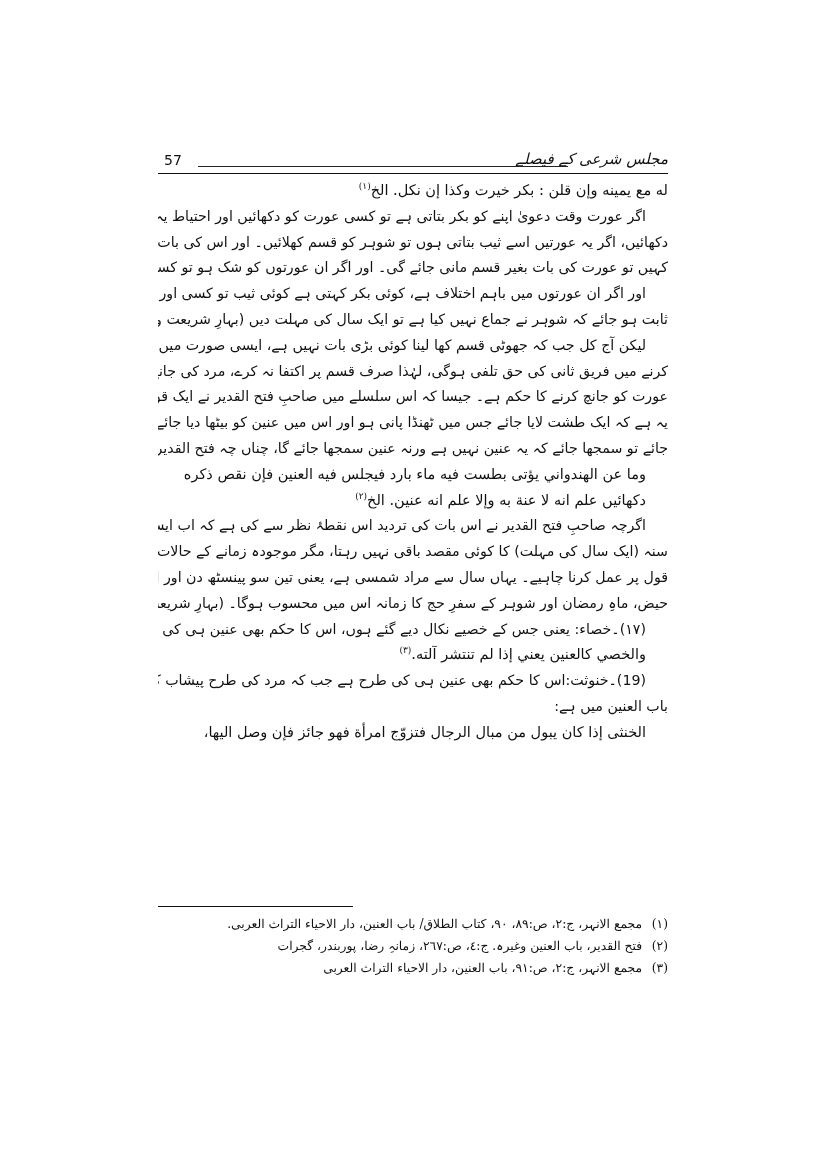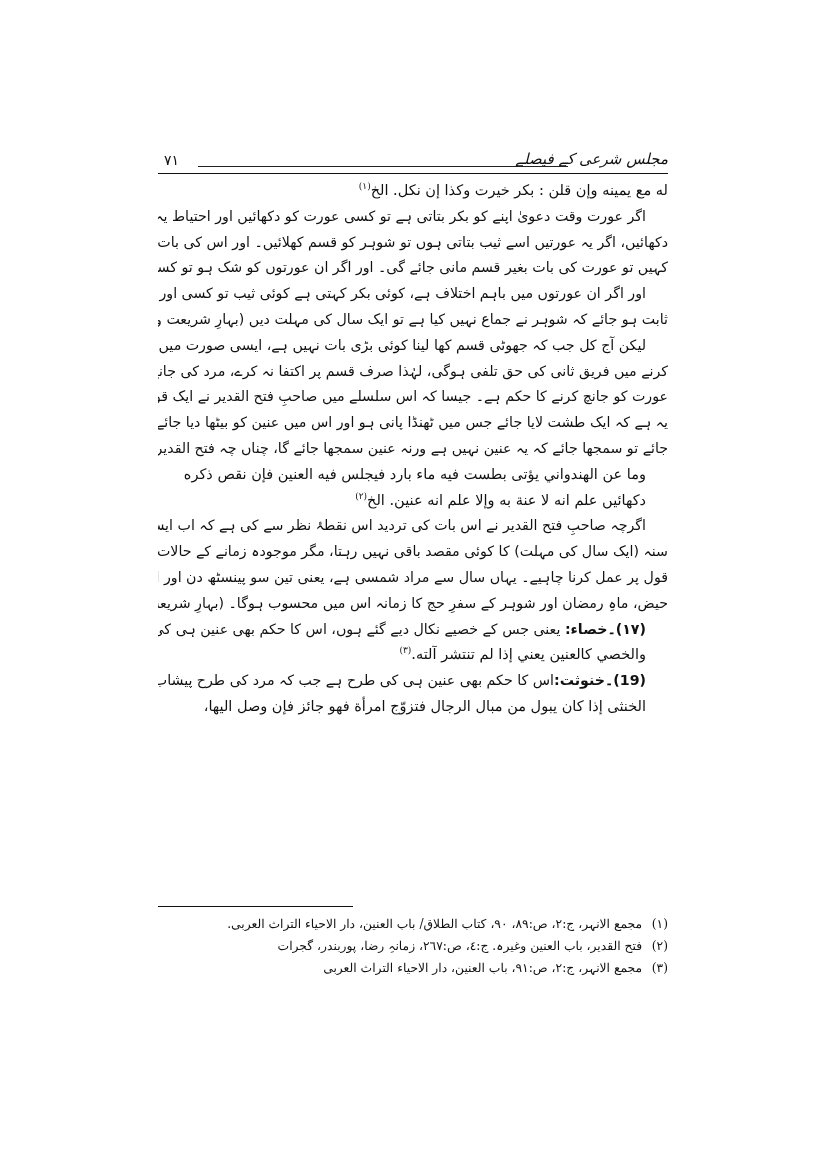--- a/index.html
+++ b/index.html
@@ -13,36 +13,36 @@
                    font-family: "DejaVu Serif", serif; font-style: italic; }
   .header .pageno { position: absolute; left: 6px; top: 2px; font-size: 14px; direction: rtl; }
   .header .mid-rule { position: absolute; left: 40px; right: 100px; top: 16px; border-top: 1px solid #222; }
   .header .base-rule { position: absolute; left: 0; right: 0; top: 23px; border-top: 1.6px solid #111; }
 
   .body { position: absolute; left: 158px; top: 178px; width: 510px; direction: rtl; text-align: justify; }
   .line { font-size: 14.2px; line-height: 25.8px; white-space: nowrap; overflow: hidden; }
   .ar { font-family: "DejaVu Serif", serif; font-size: 14.5px; }
   .indent { padding-right: 22px; }
   .last { text-align: right; }
-  .bold { font-weight: bold; margin-top: 40px; }
+  .bold { font-weight: normal; margin-top: 40px; }
   sup { font-size: 9px; vertical-align: super; line-height: 0; }
 
   .fn-rule { position: absolute; left: 158px; top: 906px; width: 195px; border-top: 1.2px solid #111; }
   .footnotes { position: absolute; left: 158px; top: 913px; width: 510px; direction: rtl; }
   .fn { font-family: "DejaVu Serif", serif; font-size: 12.3px; line-height: 22px; white-space: nowrap; }
   .fn .num { display: inline-block; min-width: 22px; }
 </style>
 </head>
 <body>
 
 <div class="page">
 
   <div class="header">
     <span class="title">مجلس شرعی کے فیصلے</span>
-    <span class="pageno">۷۱</span>
+    <span class="pageno">57</span>
     <div class="mid-rule"></div>
     <div class="base-rule"></div>
   </div>
 
   <div class="body" id="body">
       <div class="line ar"><span>له مع يمينه وإن قلن : بكر خيرت وكذا إن نكل. الخ</span><sup>(۱)</sup></div>
       <div class="line indent"><span>اگر عورت وقت دعویٰ اپنے کو بکر بتاتی ہے تو کسی عورت کو دکھائیں اور احتیاط یہ ہے کہ دو عورتوں کو</span></div>
       <div class="line"><span>دکھائیں، اگر یہ عورتیں اسے ثیب بتاتی ہوں تو شوہر کو قسم کھلائیں۔ اور اس کی بات مانیں اور اگر یہ عورتیں بکر</span></div>
       <div class="line"><span>کہیں تو عورت کی بات بغیر قسم مانی جائے گی۔ اور اگر ان عورتوں کو شک ہو تو کسی طریقہ سے امتحان کرائیں۔</span></div>
       <div class="line indent"><span>اور اگر ان عورتوں میں باہم اختلاف ہے، کوئی بکر کہتی ہے کوئی ثیب تو کسی اور سے تحقیق کرائیں تاکہ یہ</span></div>
@@ -54,20 +54,21 @@
       <div class="line last"><span>جائے تو سمجھا جائے کہ یہ عنین نہیں ہے ورنہ عنین سمجھا جائے گا، چناں چہ فتح القدیر کی عبارت یہ ہے:</span></div>
       <div class="line ar indent"><span>وما عن الهندواني يؤتى بطست فيه ماء بارد فيجلس فيه العنين فإن نقص ذكره</span></div>
       <div class="line ar indent last"><span>دکھائیں علم انه لا عنة به وإلا علم انه عنين. الخ</span><sup>(۲)</sup></div>
       <div class="line indent"><span>اگرچہ صاحبِ فتح القدیر نے اس بات کی تردید اس نقطۂ نظر سے کی ہے کہ اب ایسی صورت میں تاجیل</span></div>
       <div class="line"><span>سنہ (ایک سال کی مہلت) کا کوئی مقصد باقی نہیں رہتا، مگر موجودہ زمانے کے حالات پر نظر رکھتے ہوئے اس</span></div>
       <div class="line"><span>قول پر عمل کرنا چاہیے۔ یہاں سال سے مراد شمسی ہے، یعنی تین سو پینسٹھ دن اور ایک دن کا کچھ حصہ۔ ایامِ</span></div>
       <div class="line last"><span>حیض، ماہِ رمضان اور شوہر کے سفرِ حج کا زمانہ اس میں محسوب ہوگا۔ (بہارِ شریعت)</span></div>
       <div class="line indent"><span class="bold">(۱۷)۔خصاء:</span><span> یعنی جس کے خصیے نکال دیے گئے ہوں، اس کا حکم بھی عنین ہی کی طرح ہے،</span></div>
       <div class="line ar indent last"><span>والخصي كالعنين يعني إذا لم تنتشر آلته.</span><sup>(۳)</sup></div>
       <div class="line indent"><span class="bold">(19)۔خنوثت:</span><span>اس کا حکم بھی عنین ہی کی طرح ہے جب کہ مرد کی طرح پیشاب کرے۔ فتح القدیر</span></div>
+      <div class="line last"><span>باب العنین میں ہے:</span></div>
       <div class="line ar indent"><span>الخنثى إذا كان يبول من مبال الرجال فتزوّج امرأة فهو جائز فإن وصل اليها،</span></div>
     </div>
 
   <div class="fn-rule"></div>
   <div class="footnotes" id="footnotes">
       <div class="fn"><span class="num">(۱)</span> <span>مجمع الانہر، ج:۲، ص:۸۹، ۹۰، کتاب الطلاق/ باب العنین، دار الاحیاء التراث العربی.</span></div>
       <div class="fn"><span class="num">(۲)</span> <span>فتح القدیر، باب العنین وغیرہ. ج:٤، ص:۲٦۷، زمانہِ رضا، پوربندر، گجرات</span></div>
       <div class="fn"><span class="num">(۳)</span> <span>مجمع الانہر، ج:۲، ص:۹۱، باب العنین، دار الاحیاء التراث العربی</span></div>
     </div>
 </div>

